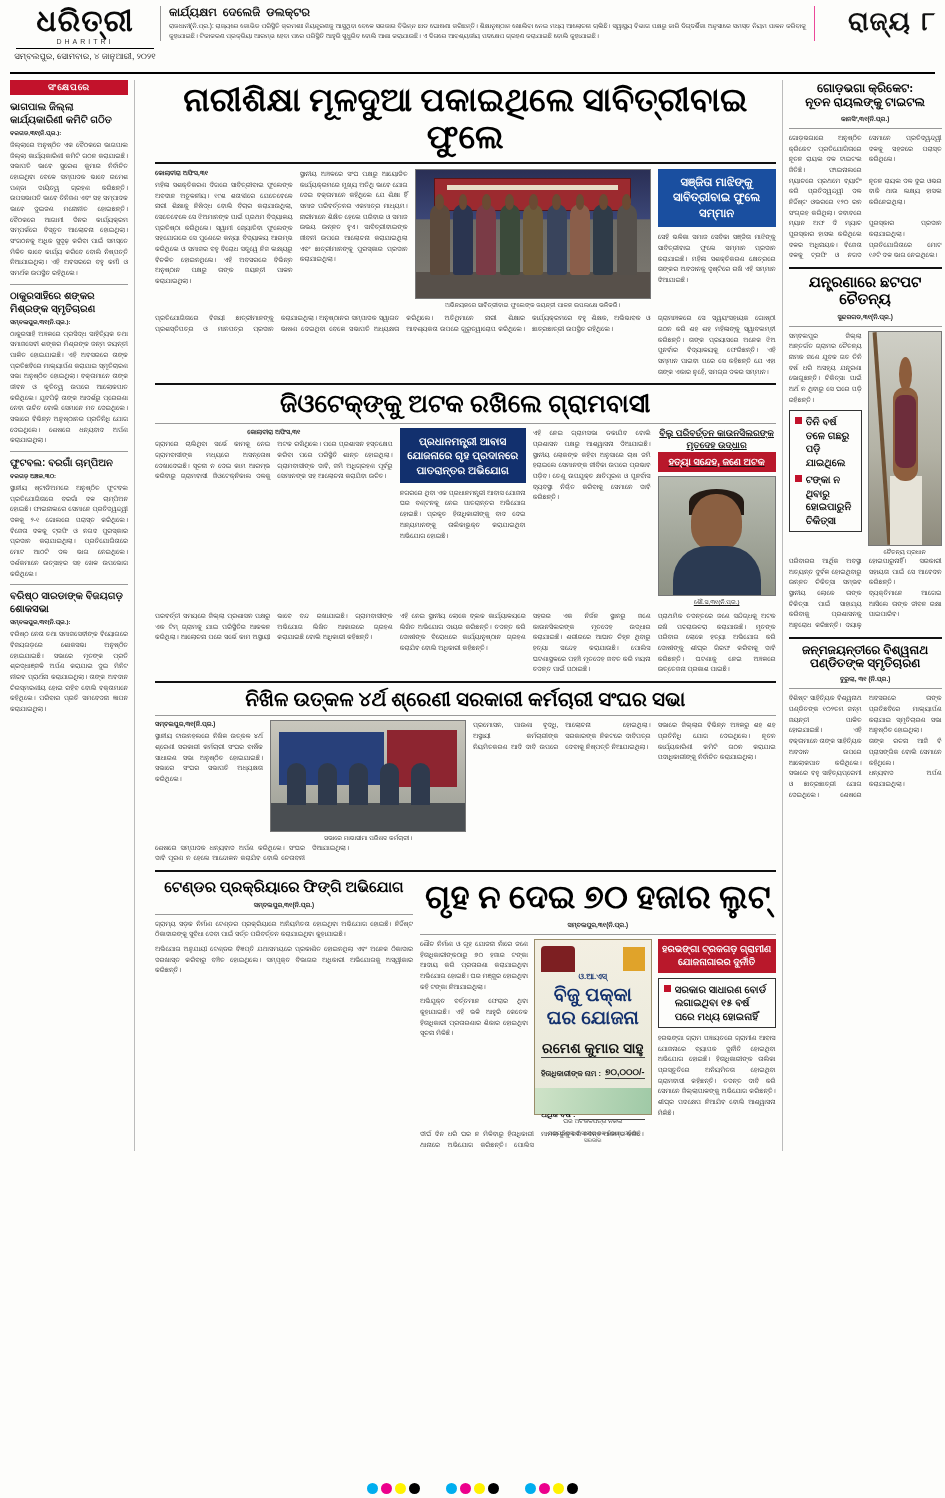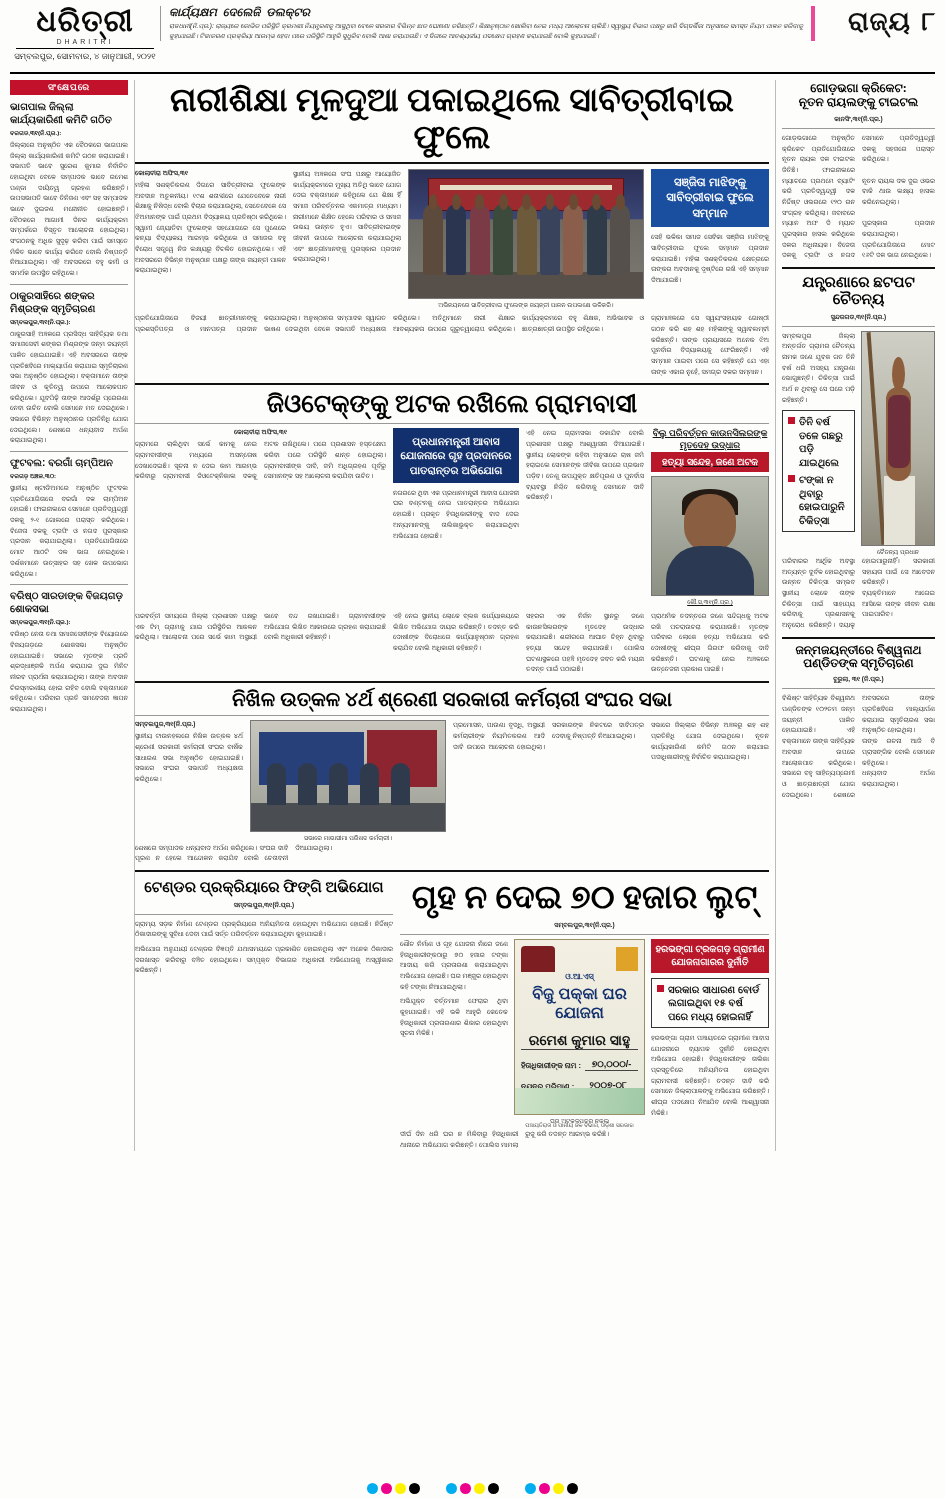--- a/index.html
+++ b/index.html
@@ -19,21 +19,21 @@
   .masthead { display:flex; align-items:flex-start; border-bottom:2px solid #000; padding-bottom:10px; }
   .logo-box { width:150px; flex:0 0 150px; text-align:center; }
   .logo-word {
     font-family:"Liberation Serif", serif;
     font-size:30px; font-weight:bold; letter-spacing:1px; line-height:1;
     color:#0a0a0a;
   }
   .logo-sub { font-size:7px; letter-spacing:3px; margin-top:2px; color:#333; }
   .logo-rule { border-top:1px solid #000; margin:3px 6px 2px; }
   .logo-place { font-size:8.5px; color:#111; }
-  .head-center { flex:1; padding:0 8px; border-left:1px solid #999; border-right:4px solid #ec4899;font-style:italic; }
+  .head-center { flex:1; padding:0 8px; border-left:1px solid #999; border-right:1px solid #ec4899; }
   .head-tags { display:flex; gap:6px; font-size:11.5px; font-weight:bold; justify-content:flex-start; margin-bottom:2px; }
   .head-tags span { display:block; }
   .head-blurb { font-size:6.4px; line-height:1.55; color:#222; text-align:justify; }
   .head-right { width:120px; flex:0 0 120px; text-align:right; }
   .rajya { font-size:26px; font-weight:bold; letter-spacing:1px; }
   .pageno { font-size:26px; font-weight:bold; margin-left:6px; }
 
   
   .grid { display:flex; gap:6px; margin-top:6px; }
   .col { }
@@ -128,21 +128,21 @@
   .ph-meet .p2 { position:absolute; bottom:24%; width:10%; height:38%; background:#2f3a4d; border-radius:10px 10px 0 0; }
 
   
   .cheque {
     border:1px solid #9a8d6a; background:linear-gradient(#f3efe2,#e7e8d9);
     padding:6px; position:relative; height:176px;
   }
   .cheque .topbar { display:flex; align-items:center; justify-content:space-between; }
   .cheque .emblem { width:34px; height:26px; background:#7d1f22; border-radius:4px 4px 0 0; }
   .cheque .emblem2 { width:22px; height:24px; background:#e0a32a; }
-  .chq-title { text-align:center; font-size:16px; font-weight:bold; color:#12306e; line-height:1.2; margin-top:2px; }
+  .chq-title { text-align:center; font-size:19px; font-weight:bold; color:#12306e; line-height:1.2; margin-top:2px; }
   .chq-sub { text-align:center; font-size:8px; color:#12306e; font-weight:bold; }
   .chq-line { display:flex; align-items:flex-end; gap:4px; font-size:7.5px; margin-top:9px; }
   .chq-line .lbl { white-space:nowrap; font-weight:bold; }
   .chq-line .val { flex:1; border-bottom:1px solid #444; text-align:center; font-weight:bold; font-size:9px; }
   .chq-name { text-align:center; font-size:14px; font-weight:bold; margin:10px 0 2px; border-bottom:1px solid #444; }
   .chq-foot { font-size:5.6px; text-align:center; margin-top:10px; color:#333; }
   .chq-wave { position:absolute; left:0; right:0; bottom:0; height:26px; background:linear-gradient(100deg,#cfe3c8,#9fc9a6); }
 
   
   .footbar { position:absolute; left:0; bottom:4px; width:945px; display:flex; justify-content:center; gap:26px; }
@@ -201,21 +201,21 @@
       </div>
       <div class="rule-tn"></div>
 
       <div>
         <div class="side-head">ବରିଷ୍ଠ ସାରଡାଙ୍କ ବିଜୟଗଡ଼ ଶୋକସଭା</div>
         <div class="side-byline">ସମ୍ବଲପୁର,୩୧(ନି.ପ୍ର.):</div>
         <div class="body-text">ବରିଷ୍ଠ ନେତା ତଥା ସମାଜସେବୀଙ୍କ ବିୟୋଗରେ ବିଜୟଗଡ଼ରେ ଶୋକସଭା ଅନୁଷ୍ଠିତ ହୋଇଯାଇଛି। ସଭାରେ ମୃତଙ୍କ ପ୍ରତି ଶ୍ରଦ୍ଧାଞ୍ଜଳି ଅର୍ପଣ କରାଯାଇ ଦୁଇ ମିନିଟ ନୀରବ ପ୍ରାର୍ଥନା କରାଯାଇଥିଲା। ତାଙ୍କ ଅବଦାନ ଚିରସ୍ମରଣୀୟ ହୋଇ ରହିବ ବୋଲି ବକ୍ତାମାନେ କହିଥିଲେ। ପରିବାର ପ୍ରତି ସମବେଦନା ଜ୍ଞାପନ କରାଯାଇଥିଲା।</div>
       </div>
     </div>
 
-    <div class="col cmid vline" style="padding-left:0;">
+    <div class="col cmid vline" style="padding-left:20px;">
 
       <div>
         <div class="headline h-xl">ନାରୀଶିକ୍ଷା ମୂଳଦୁଆ ପକାଇଥିଲେ ସାବିତ୍ରୀବାଇ ଫୁଲେ</div>
         <div class="rule-th"></div>
 
         <div style="display:flex; gap:7px;">
           <div style="flex:1;">
             <div class="byline">କୋଲାବୀରା ଅଫିସ,୩୧</div>
             <div class="body-text">ମହିଳା ସଶକ୍ତିକରଣ ଦିଗରେ ସାବିତ୍ରୀବାଇ ଫୁଲେଙ୍କ ଅବଦାନ ଅତୁଳନୀୟ। ୧୯ଶ ଶତାବ୍ଦୀରେ ଯେତେବେଳେ ନାରୀ ଶିକ୍ଷାକୁ ନିଷିଦ୍ଧ ବୋଲି ବିଚାର କରାଯାଉଥିଲା, ସେତେବେଳେ ସେ ଝିଅମାନଙ୍କ ପାଇଁ ପ୍ରଥମ ବିଦ୍ୟାଳୟ ପ୍ରତିଷ୍ଠା କରିଥିଲେ। ସ୍ୱାମୀ ଜ୍ୟୋତିବା ଫୁଲେଙ୍କ ସହଯୋଗରେ ସେ ପୁଣେରେ କନ୍ୟା ବିଦ୍ୟାଳୟ ଆରମ୍ଭ କରିଥିଲେ ଓ ସମାଜର ବହୁ ବିରୋଧ ସତ୍ତ୍ୱେ ନିଜ ଲକ୍ଷ୍ୟରୁ ବିଚଳିତ ହୋଇନଥିଲେ। ଏହି ଅବସରରେ ବିଭିନ୍ନ ଅନୁଷ୍ଠାନ ପକ୍ଷରୁ ତାଙ୍କ ଜୟନ୍ତୀ ପାଳନ କରାଯାଇଥିଲା।</div>
           </div>

